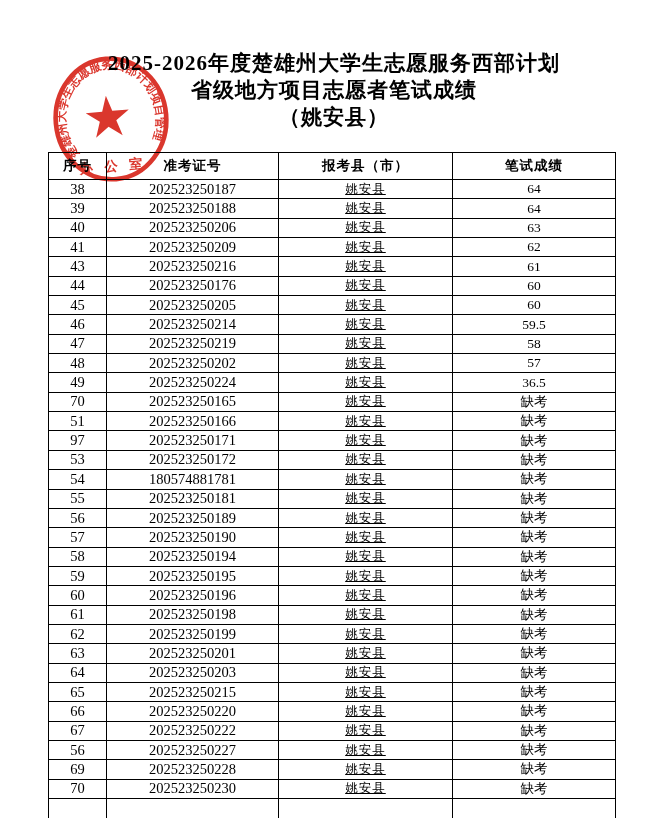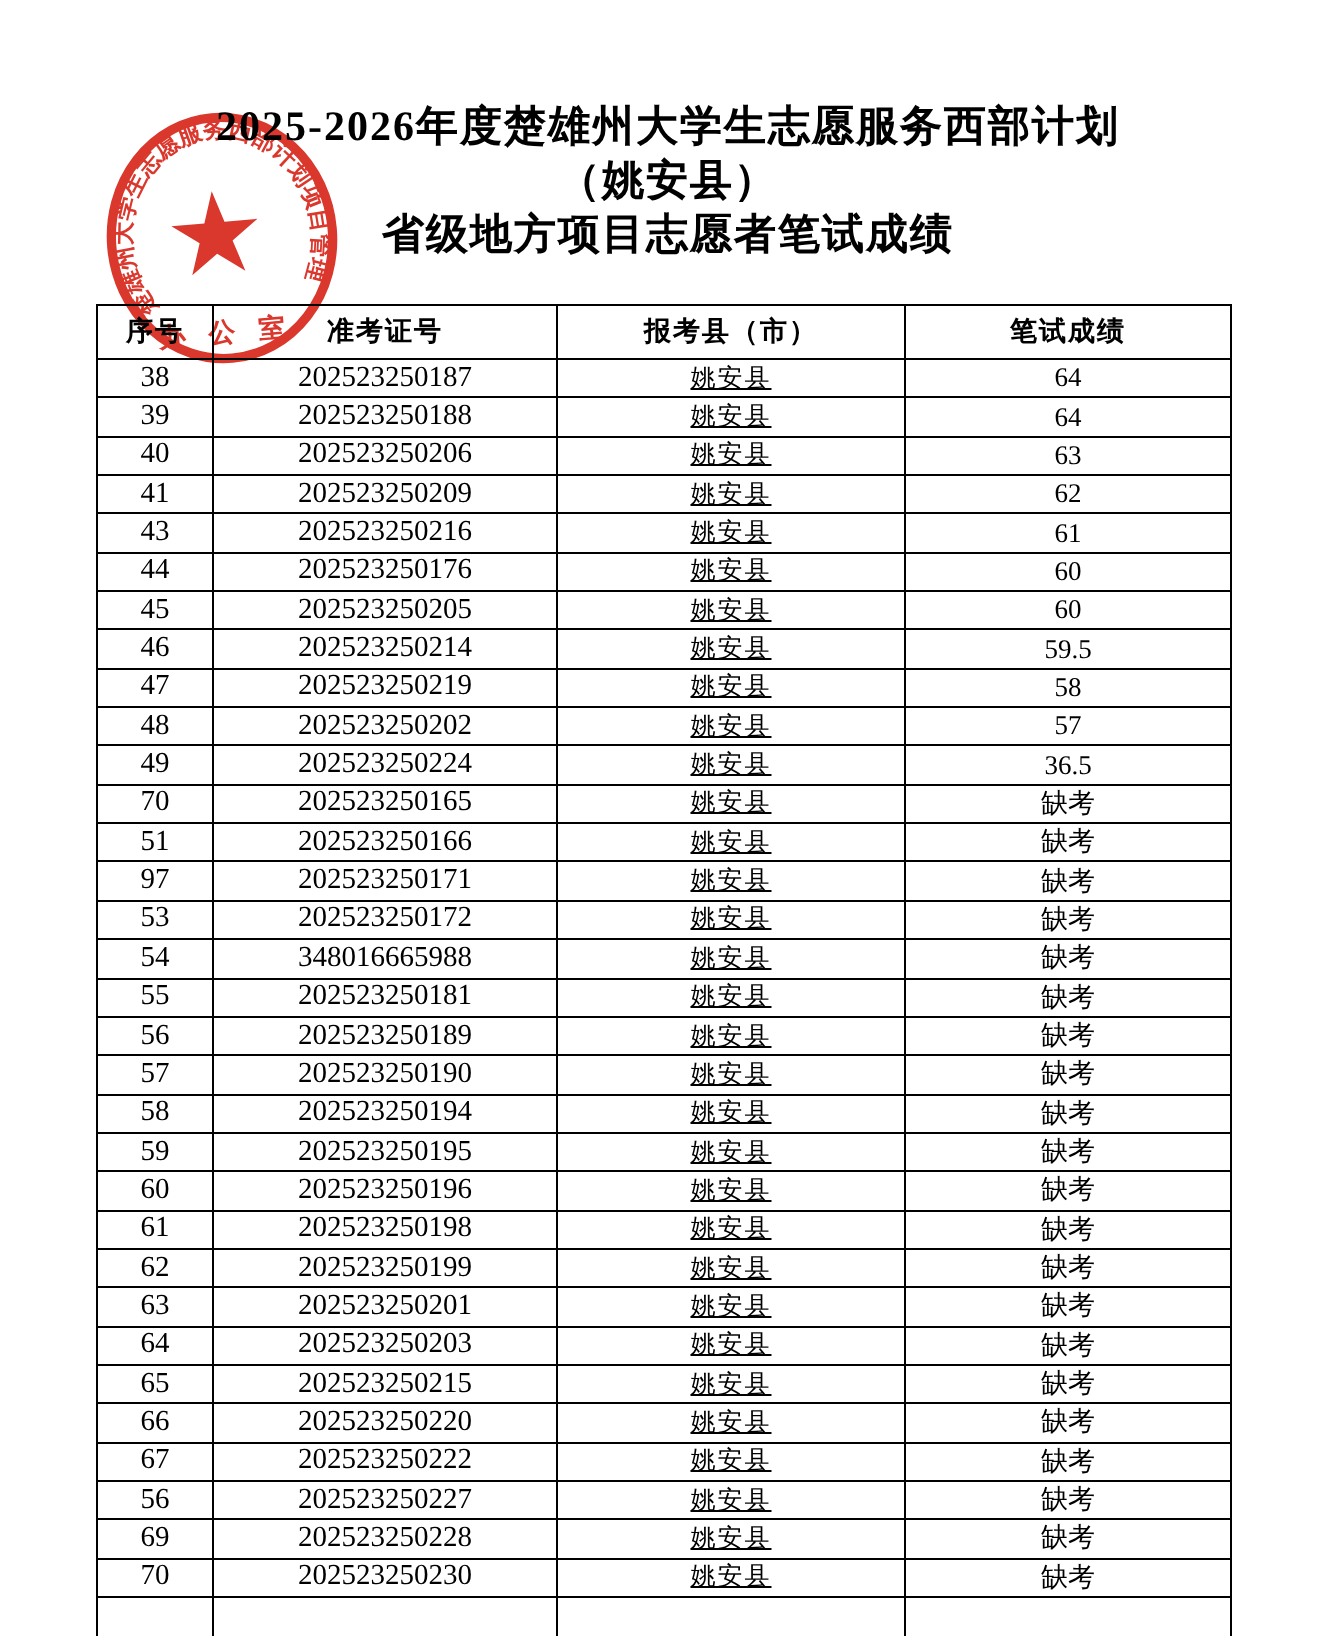--- a/index.html
+++ b/index.html
@@ -47,22 +47,22 @@
     <path id="seal-arc" d="M 26.3 96.5 A 44 49 0 1 1 93.7 96.5" fill="none"></path>
     <text font-size="11" fill="#d8271d" font-weight="bold" font-family="Liberation Serif, DejaVu Serif, serif">
       <textPath href="#seal-arc" startOffset="0" textLength="204" lengthAdjust="spacingAndGlyphs">楚雄州大学生志愿服务西部计划项目管理</textPath>
     </text>
     <polygon fill="#d8271d" points="57,42 61.9,57.2 77.9,57.2 65,66.6 69.9,81.8 57,72.4 44.1,81.8 49,66.6 36.1,57.2 52.1,57.2"></polygon>
     <text x="58" y="115" text-anchor="middle" font-size="13" fill="#d8271d" font-weight="bold" letter-spacing="4" font-family="Liberation Serif, DejaVu Serif, serif">办 公 室</text>
   </svg>
 
   <div class="title-block">
     <div>2025-2026年度楚雄州大学生志愿服务西部计划</div>
+    <div>省级地方项目志愿者笔试成绩</div>
     <div>（姚安县）</div>
-    <div>省级地方项目志愿者笔试成绩</div>
   </div>
 
   <table class="score-table">
     <colgroup>
       <col style="width:58px">
       <col style="width:172px">
       <col style="width:174px">
       <col style="width:163px">
     </colgroup>
     <thead>
@@ -159,21 +159,21 @@
       <td>缺考</td>
     </tr>
         <tr>
       <td>53</td>
       <td>202523250172</td>
       <td>姚安县</td>
       <td>缺考</td>
     </tr>
         <tr>
       <td>54</td>
-      <td>348016665988</td>
+      <td>180574881781</td>
       <td>姚安县</td>
       <td>缺考</td>
     </tr>
         <tr>
       <td>55</td>
       <td>202523250181</td>
       <td>姚安县</td>
       <td>缺考</td>
     </tr>
         <tr>

